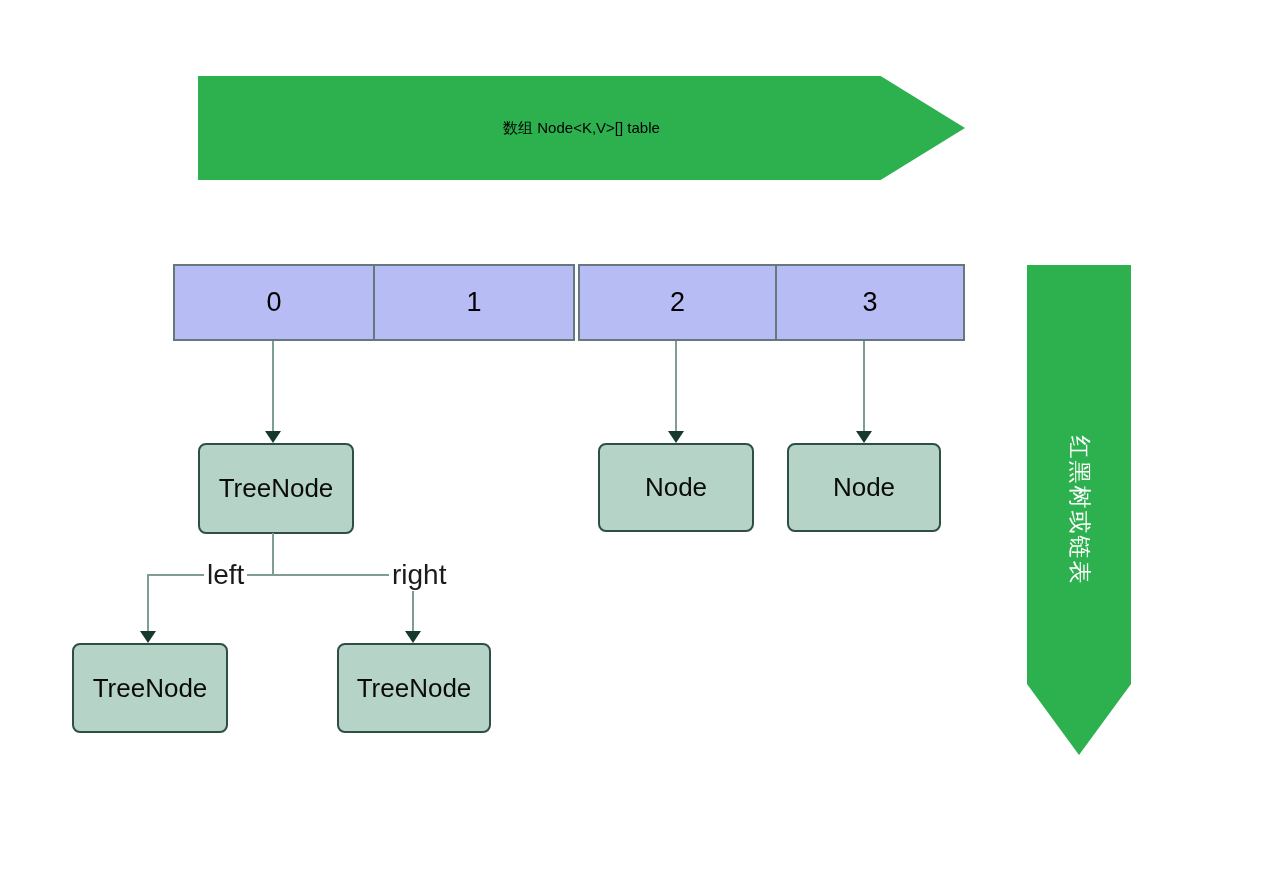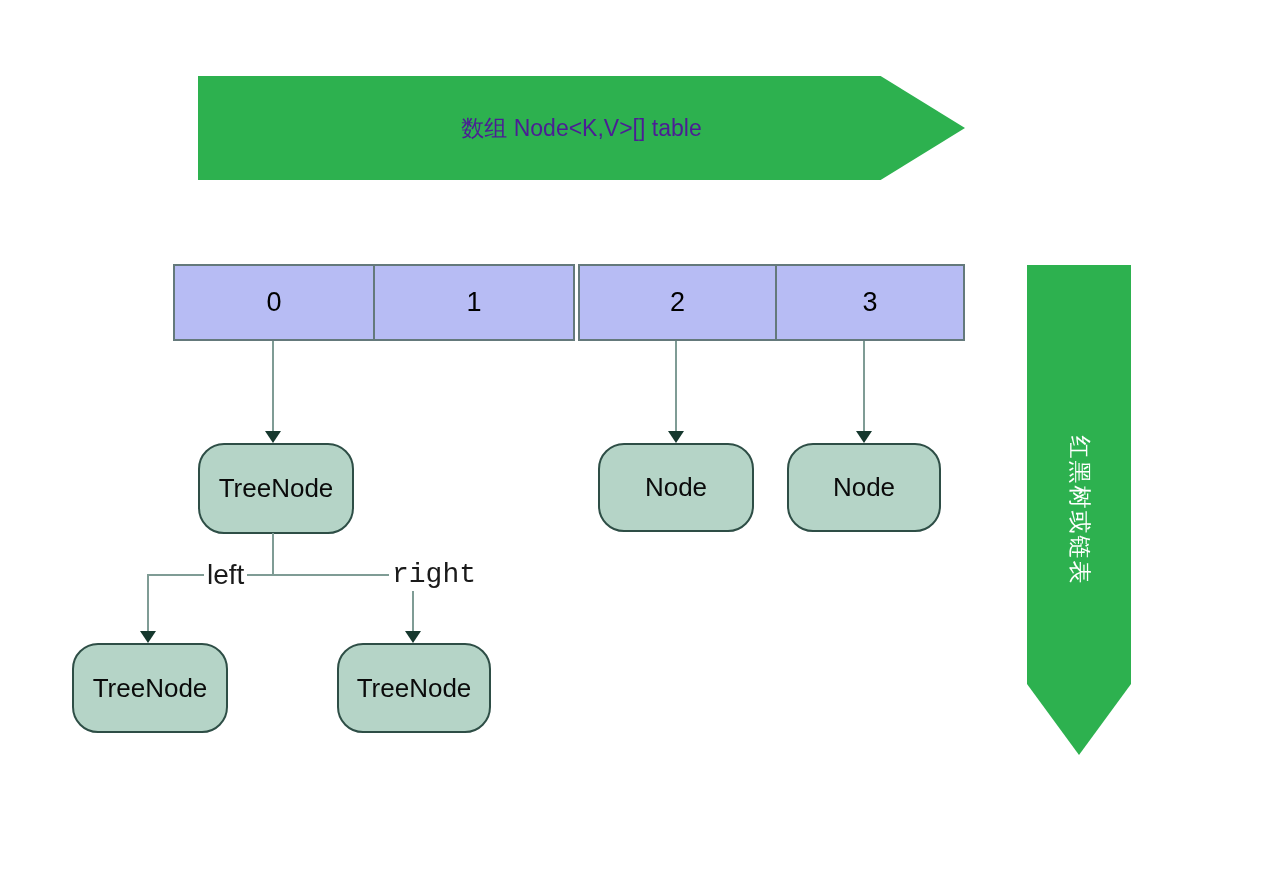--- a/index.html
+++ b/index.html
@@ -20,21 +20,21 @@
     overflow:hidden;
     font-family:"Liberation Sans","DejaVu Sans",sans-serif;
   }
   
   .banner-top{
     position:absolute;left:198px;top:76px;width:767px;height:104px;
     background:var(--banner-green);
     clip-path:polygon(0 0,89% 0,100% 50%,89% 100%,0 100%);
     display:flex;align-items:center;justify-content:center;
   }
-  .banner-top span{color:#4c1d95;font-size:23px;}
+  .banner-top span{color:#000000;font-size:15px;}
   .banner-right{
     position:absolute;left:1027px;top:265px;width:104px;height:490px;
     background:var(--banner-green);
     clip-path:polygon(0 0,100% 0,100% 85.5%,50% 100%,0 85.5%);
     display:flex;align-items:center;justify-content:center;
   }
   .banner-right span{
     color:#ffffff;font-size:23px;white-space:nowrap;
     transform:rotate(90deg);letter-spacing:2px;
   }
@@ -46,21 +46,21 @@
   }
   .cell span{font-size:27px;color:#000000;}
   .c0{left:173px;width:202px;}
   .c1{left:373px;width:202px;}
   .c2{left:578px;width:199px;}
   .c3{left:775px;width:190px;}
   
   .node{
     position:absolute;box-sizing:border-box;
     background:var(--node-fill);border:2px solid var(--node-border);
-    border-radius:26px;
+    border-radius:8px;
     display:flex;align-items:center;justify-content:center;
   }
   .node span{font-size:26px;color:#0a0a0a;}
   .n-root {left:198px;top:443px;width:156px;height:91px;}
   .n-b2   {left:598px;top:443px;width:156px;height:89px;}
   .n-b3   {left:787px;top:443px;width:154px;height:89px;}
   .n-left {left:72px; top:643px;width:156px;height:90px;}
   .n-right{left:337px;top:643px;width:154px;height:90px;}
   
   .vline{position:absolute;width:2px;background:var(--line);}
@@ -120,21 +120,21 @@
   </div>
 
   <div class="vline" style="left:272px;top:533px;height:42px;"></div>
   <div class="hline" style="left:147px;top:574px;width:267px;"></div>
   <div class="vline" style="left:147px;top:576px;height:56px;"></div>
   <div class="ah" style="left:140px;top:631px;"></div>
   <div class="vline" style="left:412px;top:576px;height:56px;"></div>
   <div class="ah" style="left:405px;top:631px;"></div>
 
   <span class="edge-label" style="left:157px;top:559px;">left</span>
-  <span class="edge-label" style="left:342px;top:559px;font-family:Liberation Mono, monospace;">right</span>
+  <span class="edge-label" style="left:342px;top:559px;">right</span>
 
   <div class="node n-left">
     <span>TreeNode</span>
   </div>
   <div class="node n-right">
     <span>TreeNode</span>
   </div>
 
   <div class="banner-right">
     <span>红黑树或链表</span>

